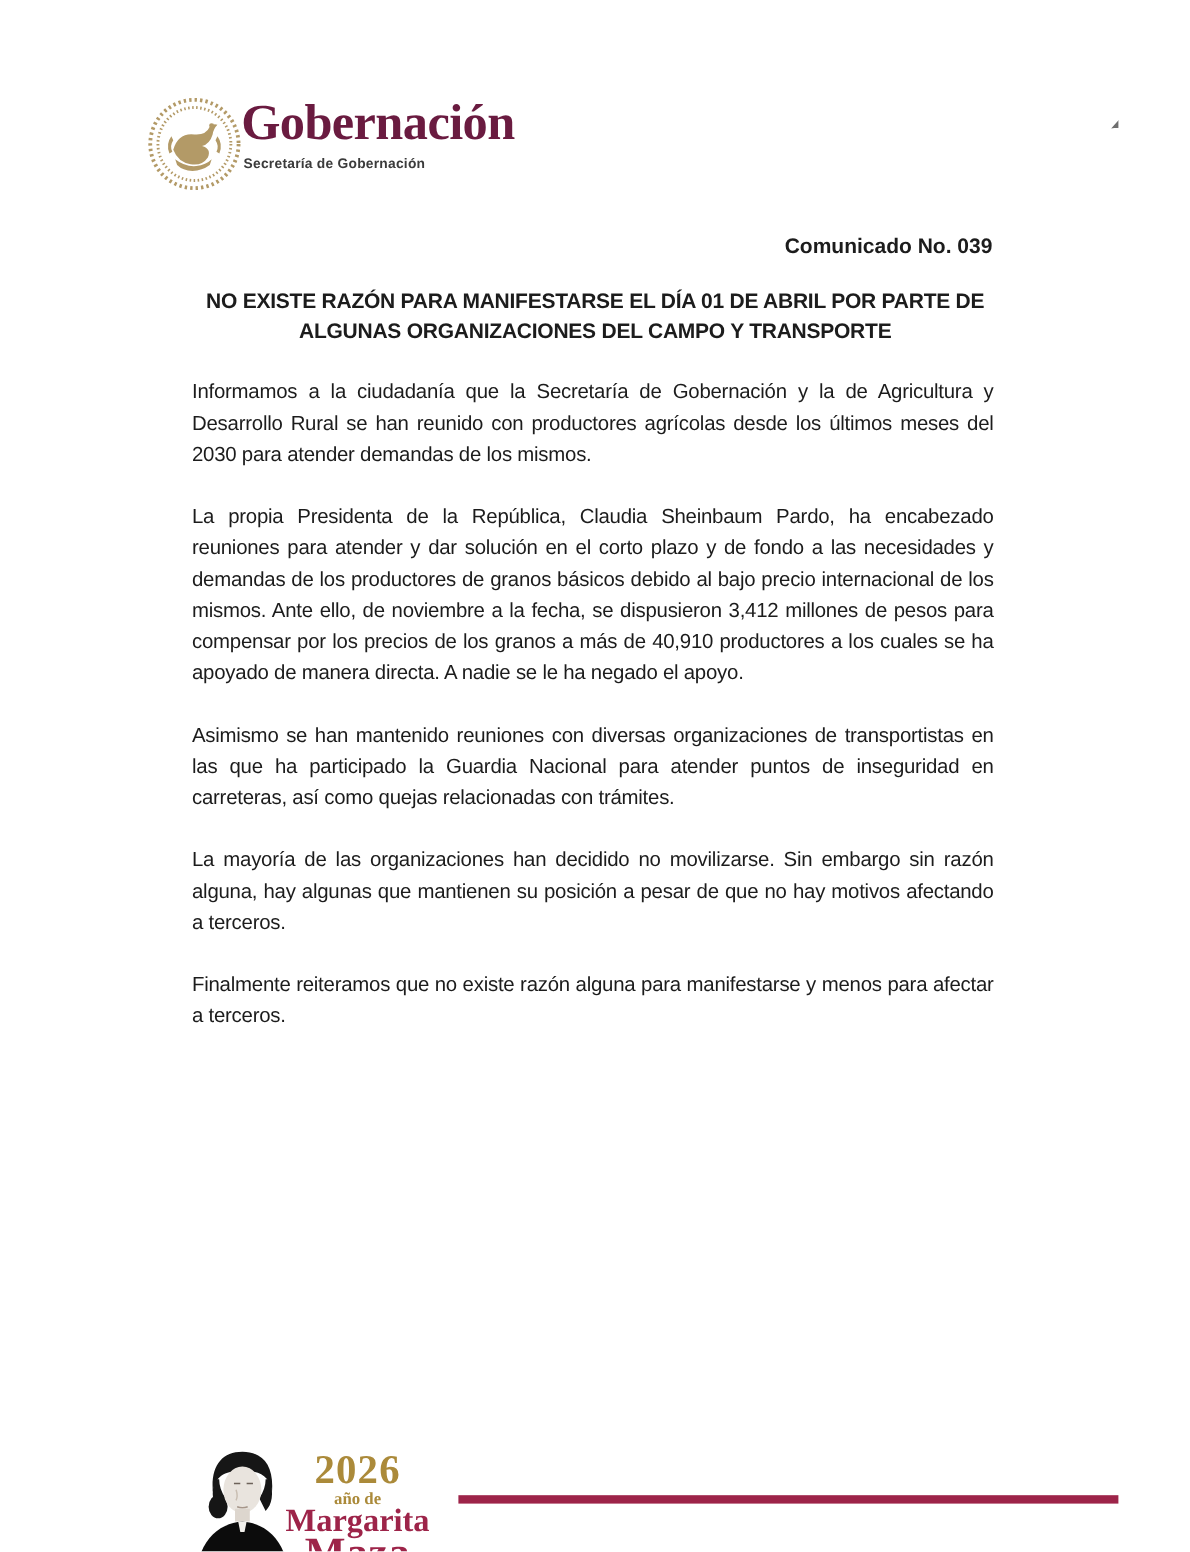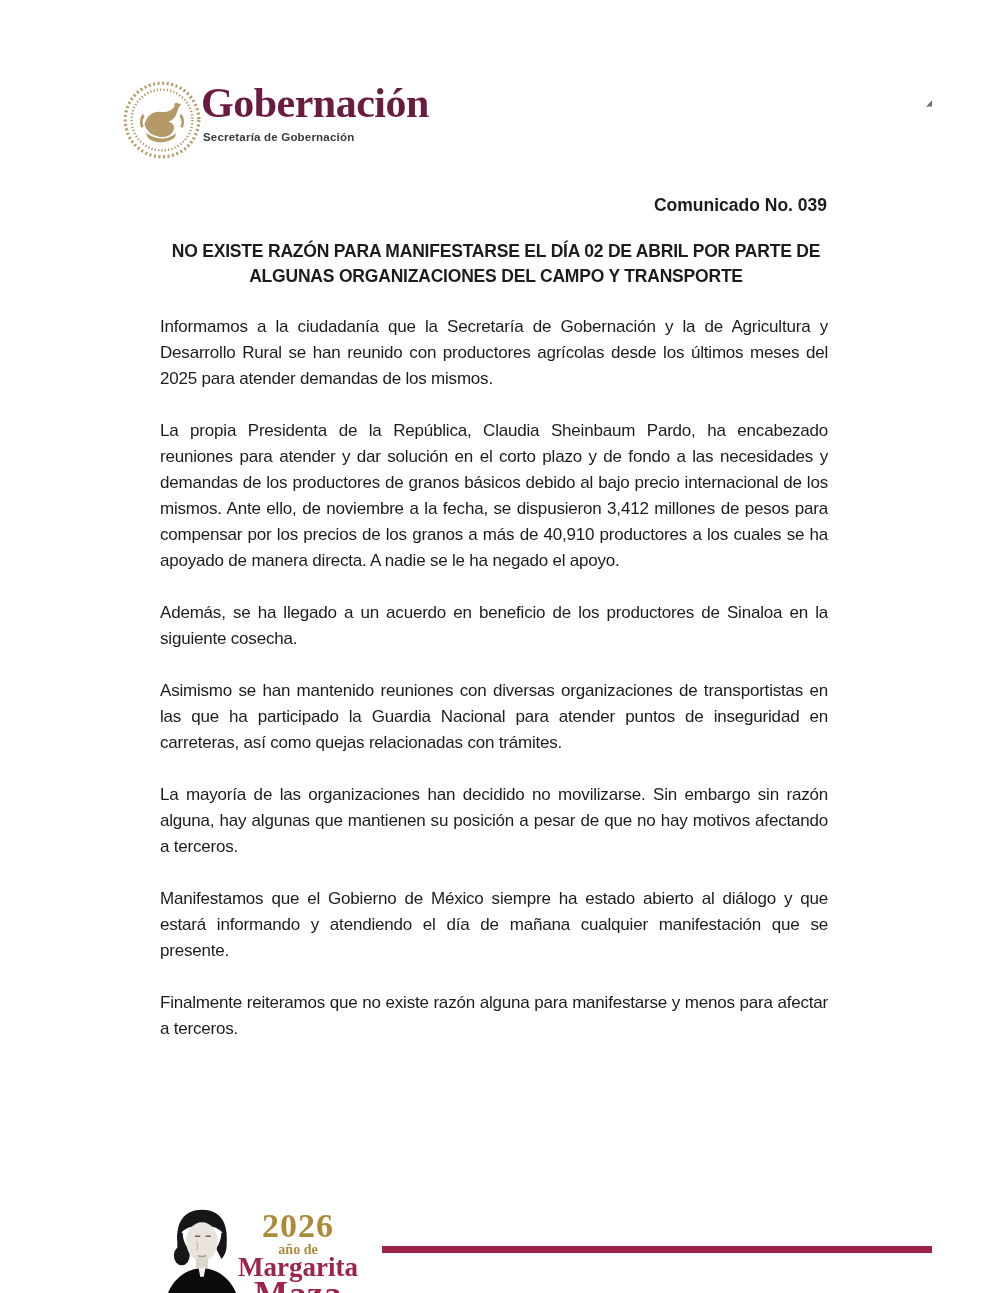--- a/index.html
+++ b/index.html
@@ -118,31 +118,29 @@
         <ellipse cx="62" cy="112" rx="34" ry="3.5" fill="#bdbdbd"></ellipse>
       </svg>
     </span>
   </div>
 
   <div class="meta">
     <div class="comunicado">Comunicado No. 039</div>
   </div>
 
   <div class="title">
-    <span class="tline">NO EXISTE RAZÓN PARA MANIFESTARSE EL DÍA 02 DE ABRIL POR PARTE DE</span>
+    <span class="tline">NO EXISTE RAZÓN PARA MANIFESTARSE EL DÍA 01 DE ABRIL POR PARTE DE</span>
     <span class="tline">ALGUNAS ORGANIZACIONES DEL CAMPO Y TRANSPORTE</span>
   </div>
 
   <div class="content">
-    <p>Informamos a la ciudadanía que la Secretaría de Gobernación y la de Agricultura y Desarrollo Rural se han reunido con productores agrícolas desde los últimos meses del 2025 para atender demandas de los mismos.</p>
+    <p>Informamos a la ciudadanía que la Secretaría de Gobernación y la de Agricultura y Desarrollo Rural se han reunido con productores agrícolas desde los últimos meses del 2030 para atender demandas de los mismos.</p>
     <p>La propia Presidenta de la República, Claudia Sheinbaum Pardo, ha encabezado reuniones para atender y dar solución en el corto plazo y de fondo a las necesidades y demandas de los productores de granos básicos debido al bajo precio internacional de los mismos. Ante ello, de noviembre a la fecha, se dispusieron 3,412 millones de pesos para compensar por los precios de los granos a más de 40,910 productores a los cuales se ha apoyado de manera directa. A nadie se le ha negado el apoyo.</p>
-    <p>Además, se ha llegado a un acuerdo en beneficio de los productores de Sinaloa en la siguiente cosecha.</p>
     <p>Asimismo se han mantenido reuniones con diversas organizaciones de transportistas en las que ha participado la Guardia Nacional para atender puntos de inseguridad en carreteras, así como quejas relacionadas con trámites.</p>
     <p>La mayoría de las organizaciones han decidido no movilizarse. Sin embargo sin razón alguna, hay algunas que mantienen su posición a pesar de que no hay motivos afectando a terceros.</p>
-    <p>Manifestamos que el Gobierno de México siempre ha estado abierto al diálogo y que estará informando y atendiendo el día de mañana cualquier manifestación que se presente.</p>
     <p>Finalmente reiteramos que no existe razón alguna para manifestarse y menos para afectar a terceros.</p>
   </div>
 
   <div class="footer">
 
     <span class="portrait">
       <svg viewBox="0 0 100 122" width="88" height="108" aria-hidden="true">
 
         <path d="M50,4 C30,4 20,18 22,42 C24,28 32,22 50,22 C68,22 76,28 78,42 C80,18 70,4 50,4 Z" fill="#161616"></path>
         <path d="M24,30 C20,44 22,54 28,60 L34,48 C30,42 28,36 28,30 Z" fill="#161616"></path>

